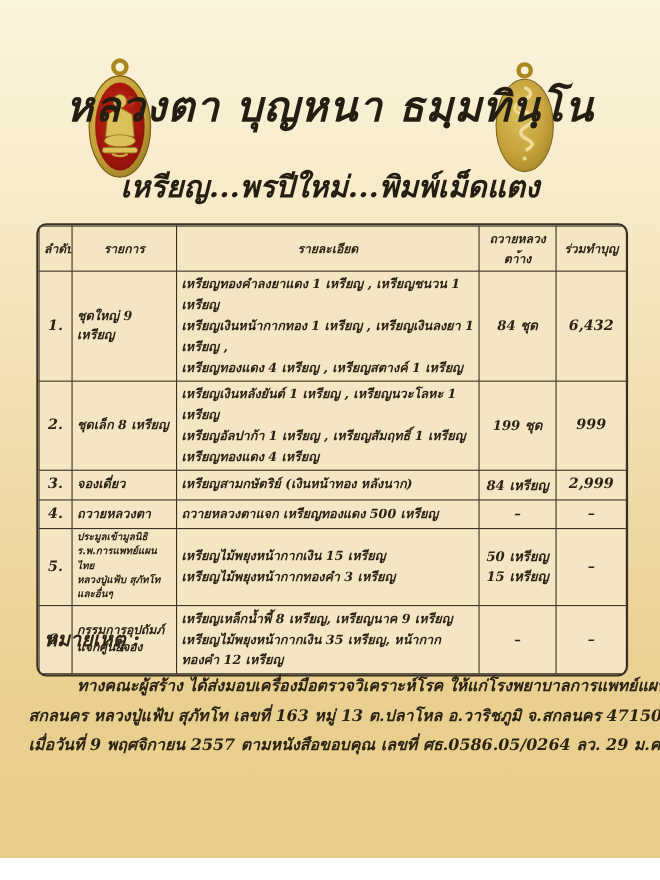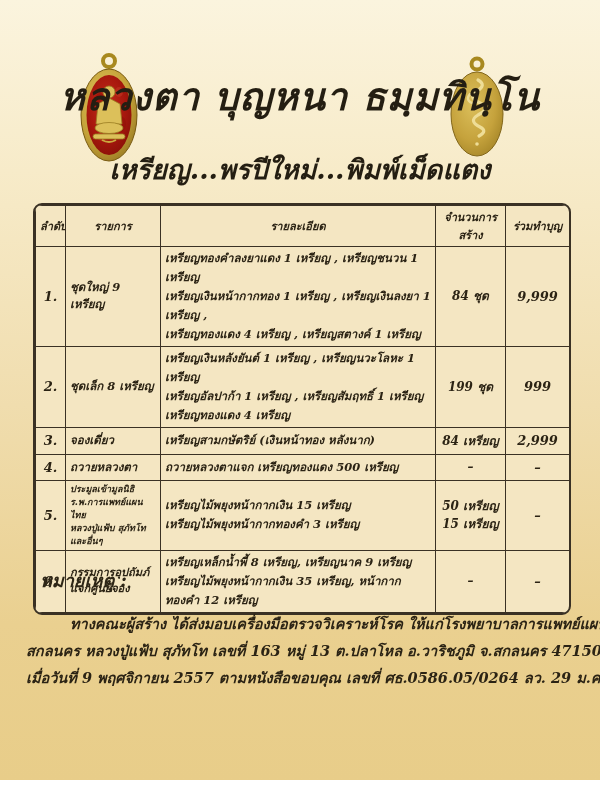--- a/index.html
+++ b/index.html
@@ -137,33 +137,33 @@
           <col class="c-item">
           <col class="c-detail">
           <col class="c-qty">
           <col class="c-amount">
       </colgroup>
       <thead>
         <tr>
           <th>ลำดับ</th>
           <th>รายการ</th>
           <th>รายละเอียด</th>
-          <th>จำนวนการสร้าง</th>
+          <th>ถวายหลวงตา้าง</th>
           <th>ร่วมทำบุญ</th>
         </tr>
       </thead>
       <tbody>
           <tr class="r1">
             <td class="cell cell-no">1.</td>
             <td class="cell cell-item">ชุดใหญ่  9 เหรียญ</td>
             <td class="cell cell-detail">เหรียญทองคำลงยาแดง 1 เหรียญ , เหรียญชนวน 1 เหรียญ
 เหรียญเงินหน้ากากทอง 1 เหรียญ , เหรียญเงินลงยา 1 เหรียญ ,
 เหรียญทองแดง 4 เหรียญ , เหรียญสตางค์ 1 เหรียญ</td>
             <td class="cell cell-qty">84 ชุด</td>
-            <td class="cell cell-amount">9,999</td>
+            <td class="cell cell-amount">6,432</td>
           </tr>
           <tr class="r2">
             <td class="cell cell-no">2.</td>
             <td class="cell cell-item">ชุดเล็ก 8 เหรียญ</td>
             <td class="cell cell-detail">เหรียญเงินหลังยันต์ 1 เหรียญ , เหรียญนวะโลหะ 1 เหรียญ
 เหรียญอัลปาก้า 1 เหรียญ , เหรียญสัมฤทธิ์ 1 เหรียญ
 เหรียญทองแดง  4 เหรียญ</td>
             <td class="cell cell-qty">199 ชุด</td>
             <td class="cell cell-amount">999</td>
           </tr>

